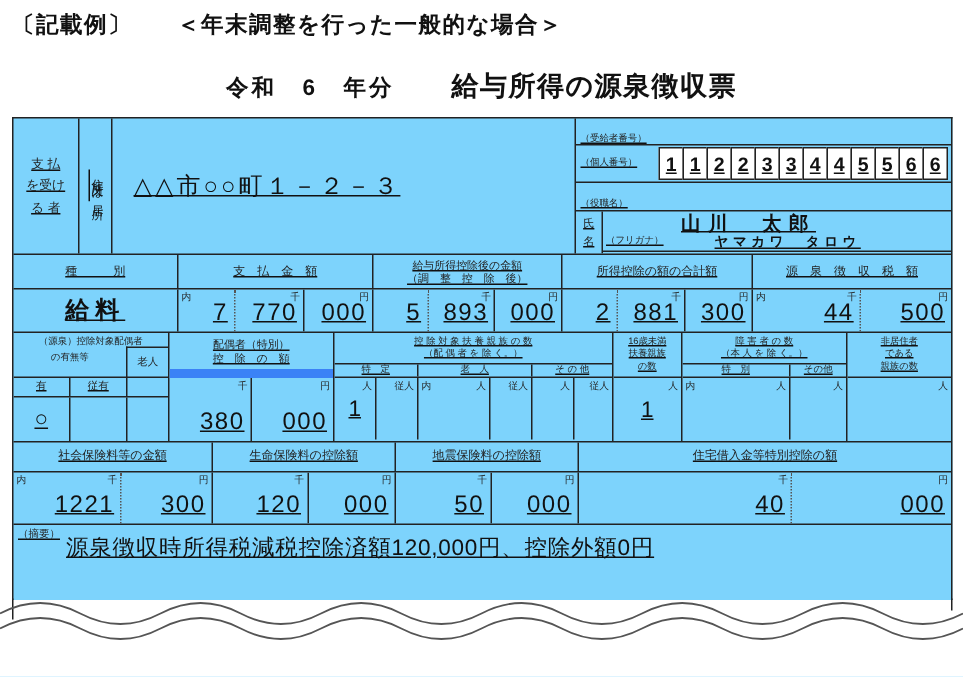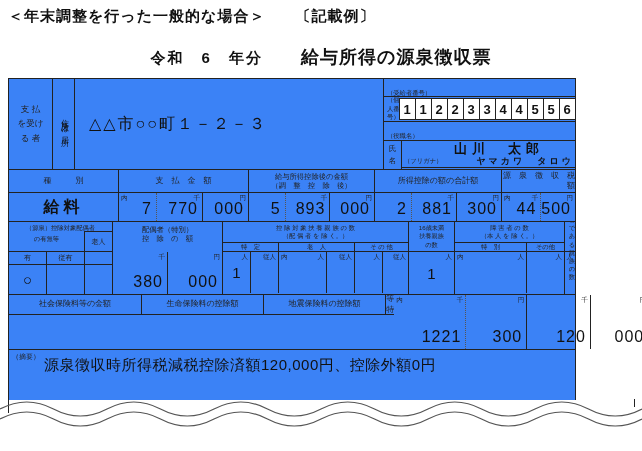--- a/index.html
+++ b/index.html
@@ -3,21 +3,21 @@
 <meta charset="utf-8">
 <style>
   * { box-sizing: border-box; margin:0; padding:0; }
   html,body { width:642px; height:451px; background:#fff; }
   body { font-family:"Liberation Sans","DejaVu Sans",sans-serif; color:#111; position:relative; overflow:hidden; }
   .hdr1 { position:absolute; left:8px; top:7px; display:flex; gap:30px; font-size:15px; font-weight:700; letter-spacing:1px; }
   .hdr2 { position:absolute; left:0; top:45px; width:642px; display:flex; justify-content:center; align-items:baseline; gap:38px; }
   .year { font-size:15px; font-weight:600; letter-spacing:2px; }
   .ftitle { font-size:18px; font-weight:800; letter-spacing:1px; }
 
-  .form { position:absolute; left:8px; top:78px; width:568px; height:322px; border:1px solid #222; border-bottom:none; background:#3b82f6; }
+  .form { position:absolute; left:8px; top:78px; width:627px; height:322px; border:1px solid #222; border-bottom:none; background:#7dd3fc;text-decoration:underline; }
   .row { display:flex; border-bottom:1px solid #222; position:relative; width:100%; }
   .cell { border-right:1px solid #222; position:relative; overflow:hidden; }
   .cell.last { border-right:none; }
   .hc { display:flex; flex-direction:column; align-items:center; justify-content:center; font-size:8px; line-height:1.3; text-align:right; color:#222; }
   .vcenter { display:flex; align-items:center; }
 
   
   .money { display:flex; width:100%; height:100%; }
   .seg { flex:1; position:relative; display:flex; align-items:flex-end; justify-content:flex-end; padding:0 4px 3px 0; font-size:16px; letter-spacing:1px; }
   .seg.dot { border-left:1px dotted #555; }
@@ -31,22 +31,22 @@
 
   .digit { width:17px; height:22px; border:1px solid #222; margin-left:-1px; display:flex; align-items:center; justify-content:center; font-size:13px; font-weight:700; background:#fff; }
 
   .stub { position:absolute; width:0; border-left:1px solid #222; }
   svg { display:block; }
 </style>
 </head>
 <body>
 
 <div class="hdr1">
+  <span>〔記載例〕</span>
   <span>＜年末調整を行った一般的な場合＞</span>
-  <span>〔記載例〕</span>
 </div>
 <div class="hdr2">
   <span class="year">令和　6　年分</span>
   <span class="ftitle">給与所得の源泉徴収票</span>
 </div>
 
 <div class="form">
 
   <div class="row" style="height:91px">
     <div class="cell" style="width:44px;display:flex;flex-direction:column;align-items:center;justify-content:center;gap:3px">
@@ -279,21 +279,21 @@
         <span>非居住者</span>
         <span>である</span>
         <span>親族の数</span>
       </div>
       <div class="pcell" style="height:42px">
           <span class="mk">人</span>
         </div>
     </div>
   </div>
 
-  <div class="row" style="height:55px;flex-direction:row">
+  <div class="row" style="height:55px;flex-direction:column">
     <div style="display:flex;height:20px;border-bottom:1px solid #222">
       <div class="cell hc" style="width:133px">社会保険料等の金額</div>
       <div class="cell hc" style="width:122px">生命保険料の控除額</div>
       <div class="cell hc" style="width:122px">地震保険料の控除額</div>
       <div class="cell hc last" style="flex:1">住宅借入金等特別控除の額</div>
     </div>
     <div style="display:flex;flex:1">
       <div class="cell" style="width:133px">
         <div class="money">
           <div class="seg" style="flex:1.2">
@@ -326,20 +326,24 @@
               <span>50</span>
             </div>
           <div class="seg sol">
               <span class="mk">円</span>
               <span>000</span>
             </div>
         </div>
       </div>
       <div class="cell last" style="flex:1">
         <div class="money">
+          <div class="seg" style="flex:1.35">
+              <span class="mk">千</span>
+              <span>40</span>
+            </div>
           <div class="seg dot">
               <span class="mk">円</span>
               <span>000</span>
             </div>
         </div>
       </div>
     </div>
   </div>
 
   <div class="row" style="height:50px;border-bottom:none;">

